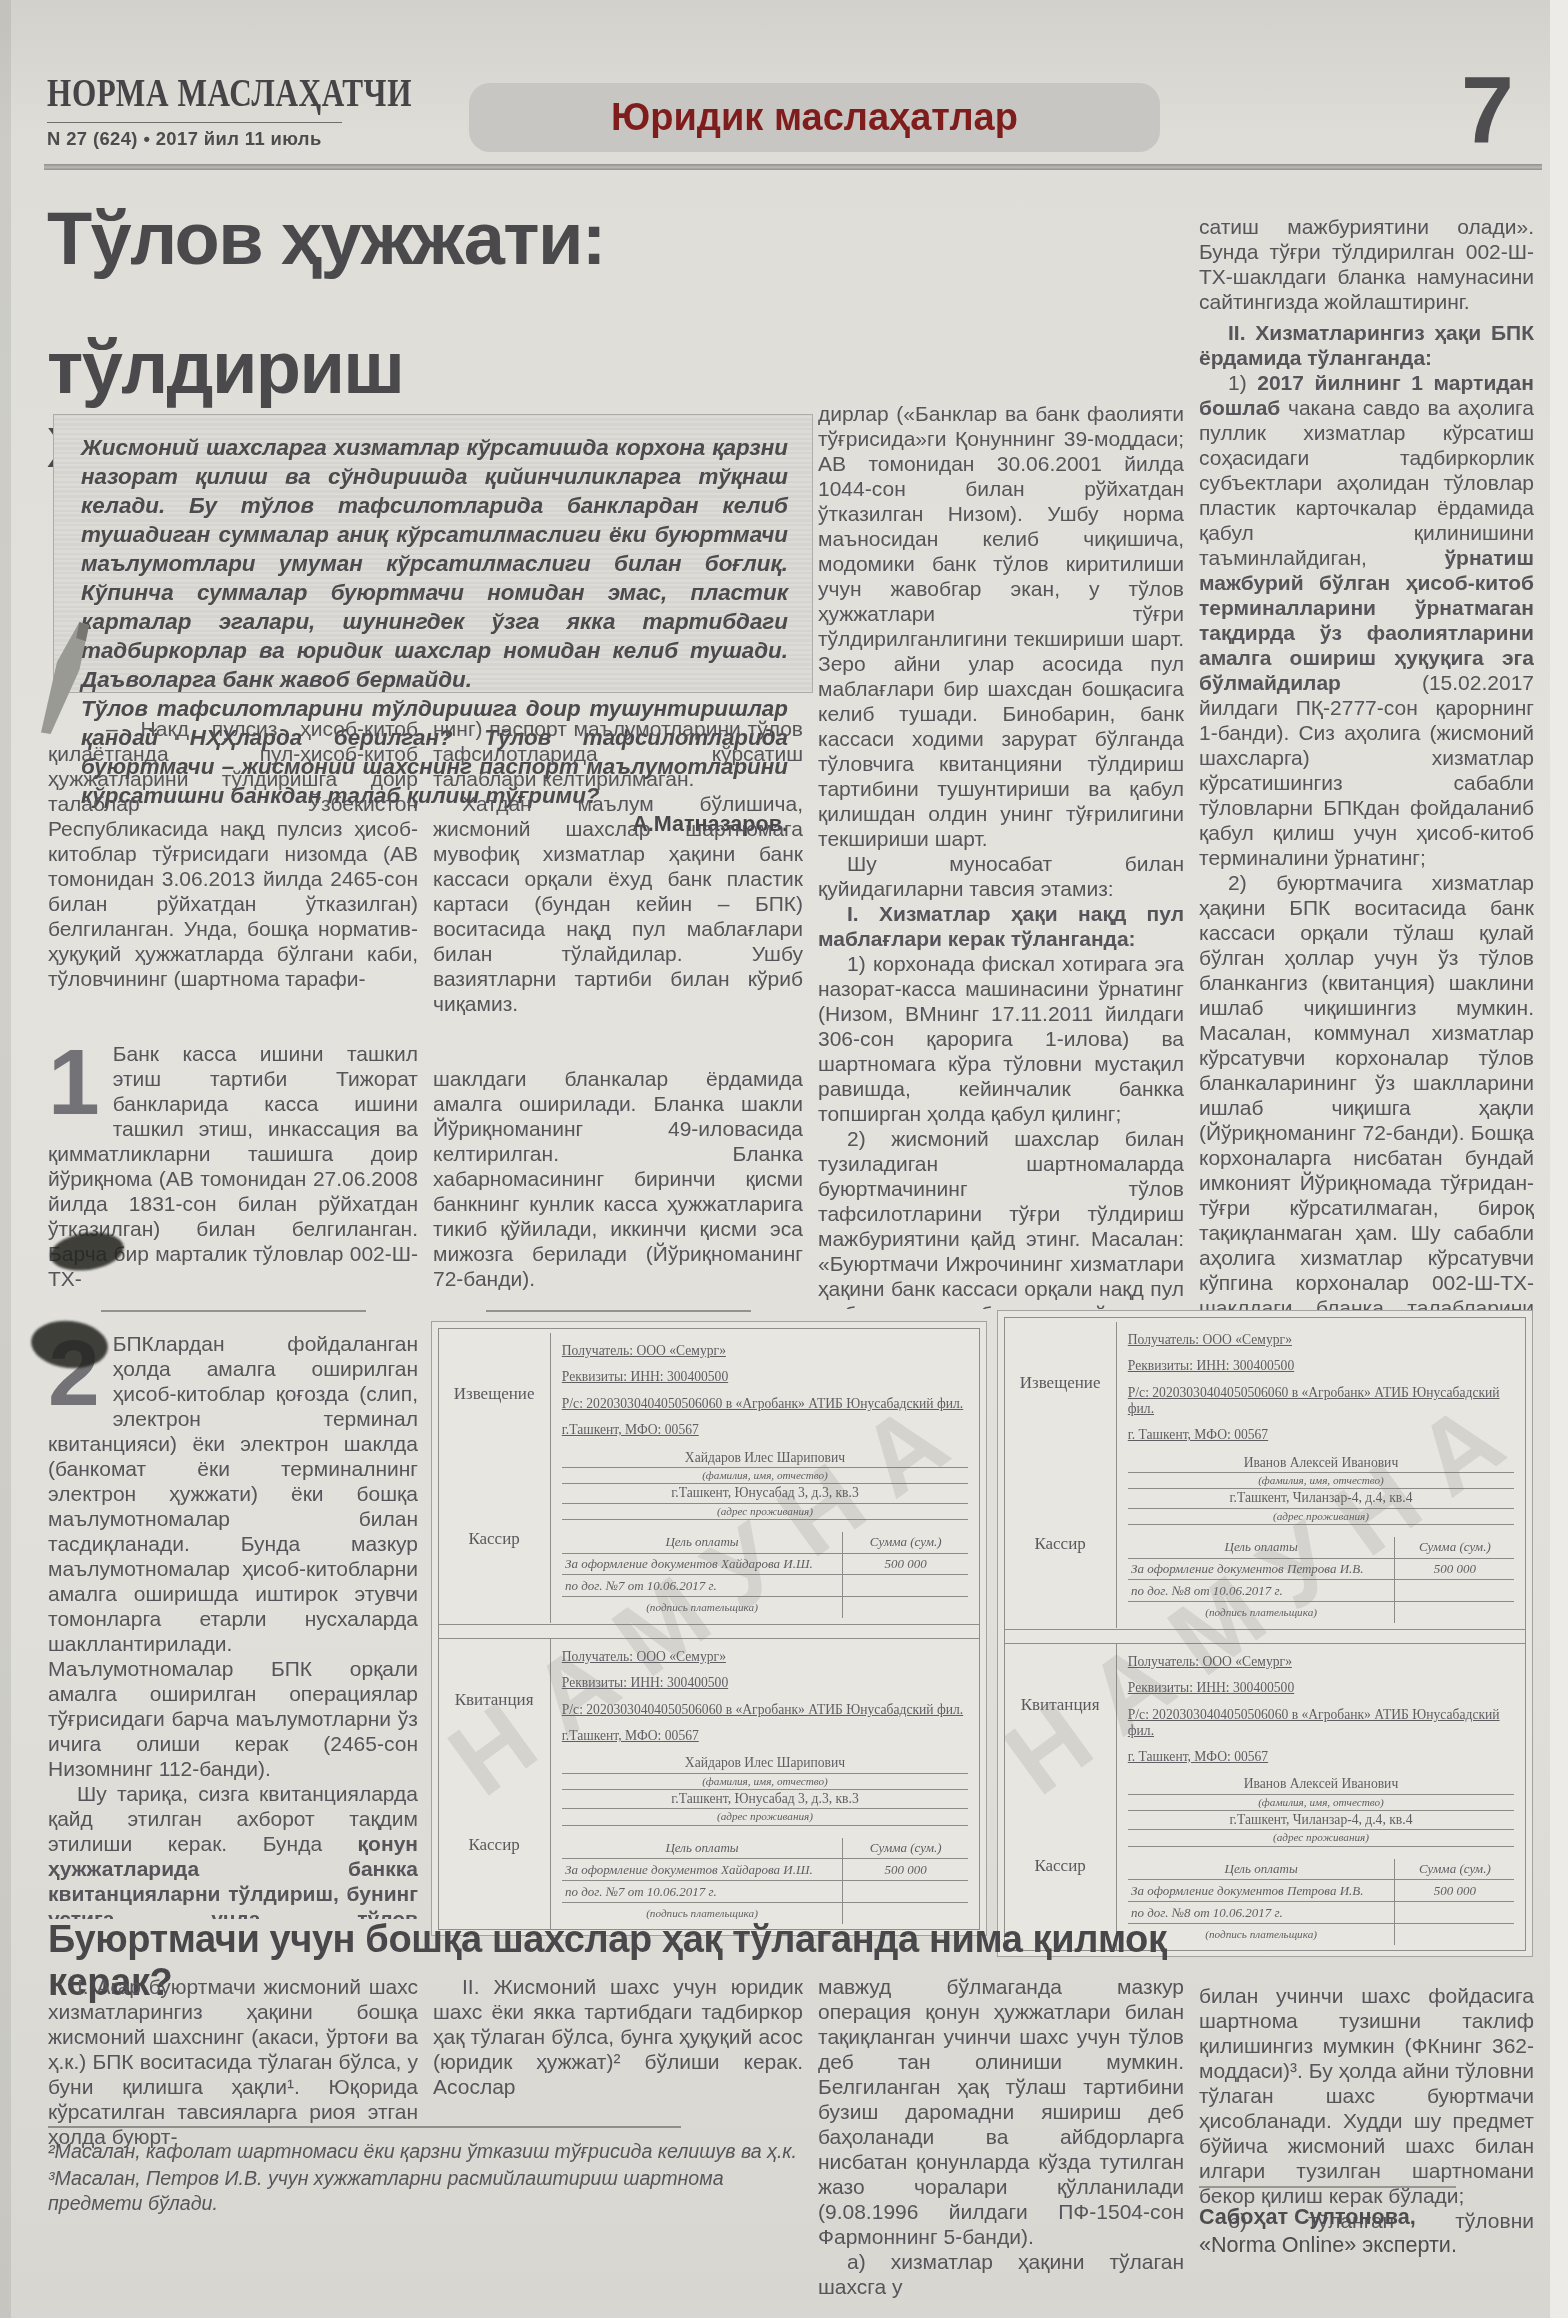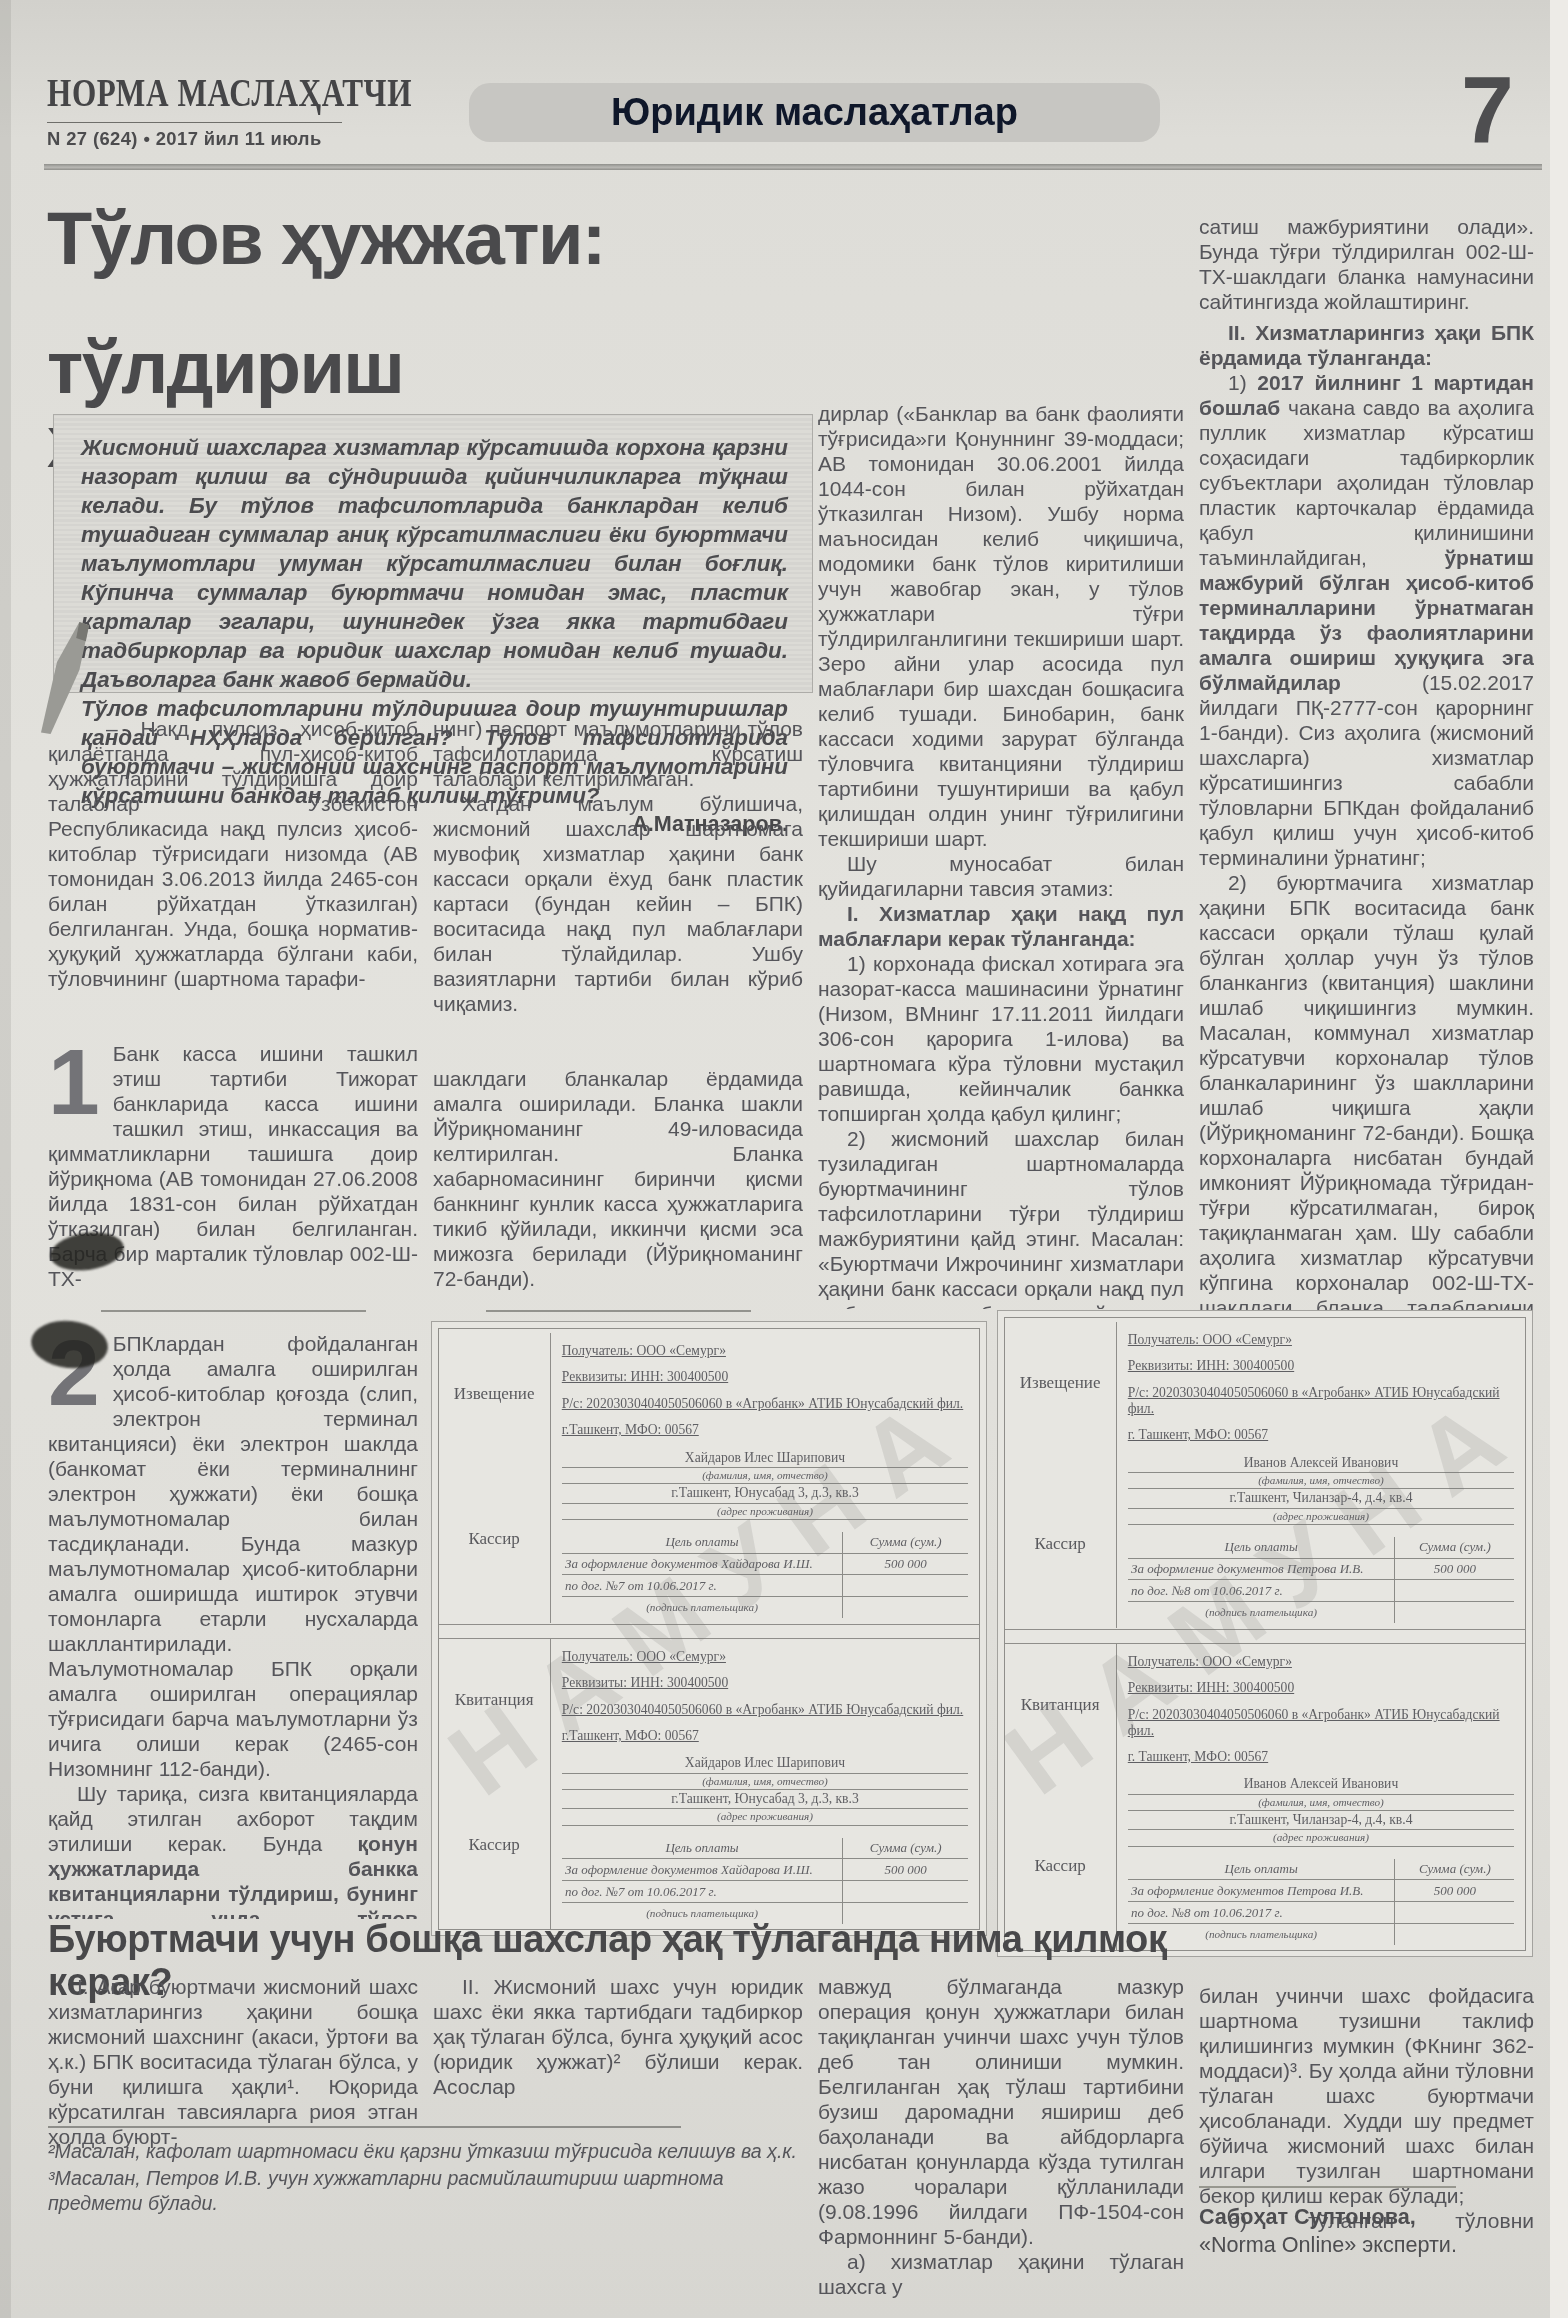--- a/index.html
+++ b/index.html
@@ -8,23 +8,23 @@
     font-family:"Liberation Sans",sans-serif;color:#525256;}
   .page::after{content:'';position:absolute;right:0;top:0;width:17.6px;height:100%;background:#edebe7;}
   .page::before{content:'';position:absolute;left:0;top:0;width:11.2px;height:100%;background:rgba(120,120,115,.18);}
 
   
   .masthead{position:absolute;left:47px;top:69px;width:377px;}
   .logo{font-family:"Liberation Serif",serif;font-weight:bold;font-size:40px;color:#454547;
     transform:scaleX(.78);transform-origin:left center;white-space:nowrap;letter-spacing:0.8px;}
   .logo-rule{width:295px;height:1.6px;background:#6e6e6a;margin:5.6px 0 4.8px;}
   .issue{font-size:18.4px;font-weight:bold;color:#4c4c4e;letter-spacing:0.4px;}
-  .banner{position:absolute;left:469px;top:83px;width:691px;height:59px;background:#c7c6c2;
+  .banner{position:absolute;left:469px;top:83px;width:691px;height:69px;background:#c7c6c2;
     border-radius:21px;display:flex;align-items:center;justify-content:center;
-    font-size:38px;font-weight:bold;color:#0f172a;}
+    font-size:38px;font-weight:bold;color:#7f1d1d;}
   .page-num{position:absolute;left:1461px;top:56px;font-size:95px;font-weight:bold;color:#4e4e50;}
   .header-rule{position:absolute;left:44px;top:164px;width:1498px;height:5.6px;
     background:linear-gradient(180deg,#8f8f8b,#b9b8b4 55%,#8f8f8b);}
 
   
   .headline{position:absolute;left:47px;top:202px;width:762px;font-weight:bold;color:#4a4a4c;
     font-size:74px;letter-spacing:-1.6px;line-height:1.0;}
   .headline .hl2{margin-top:55px;}
 
   

